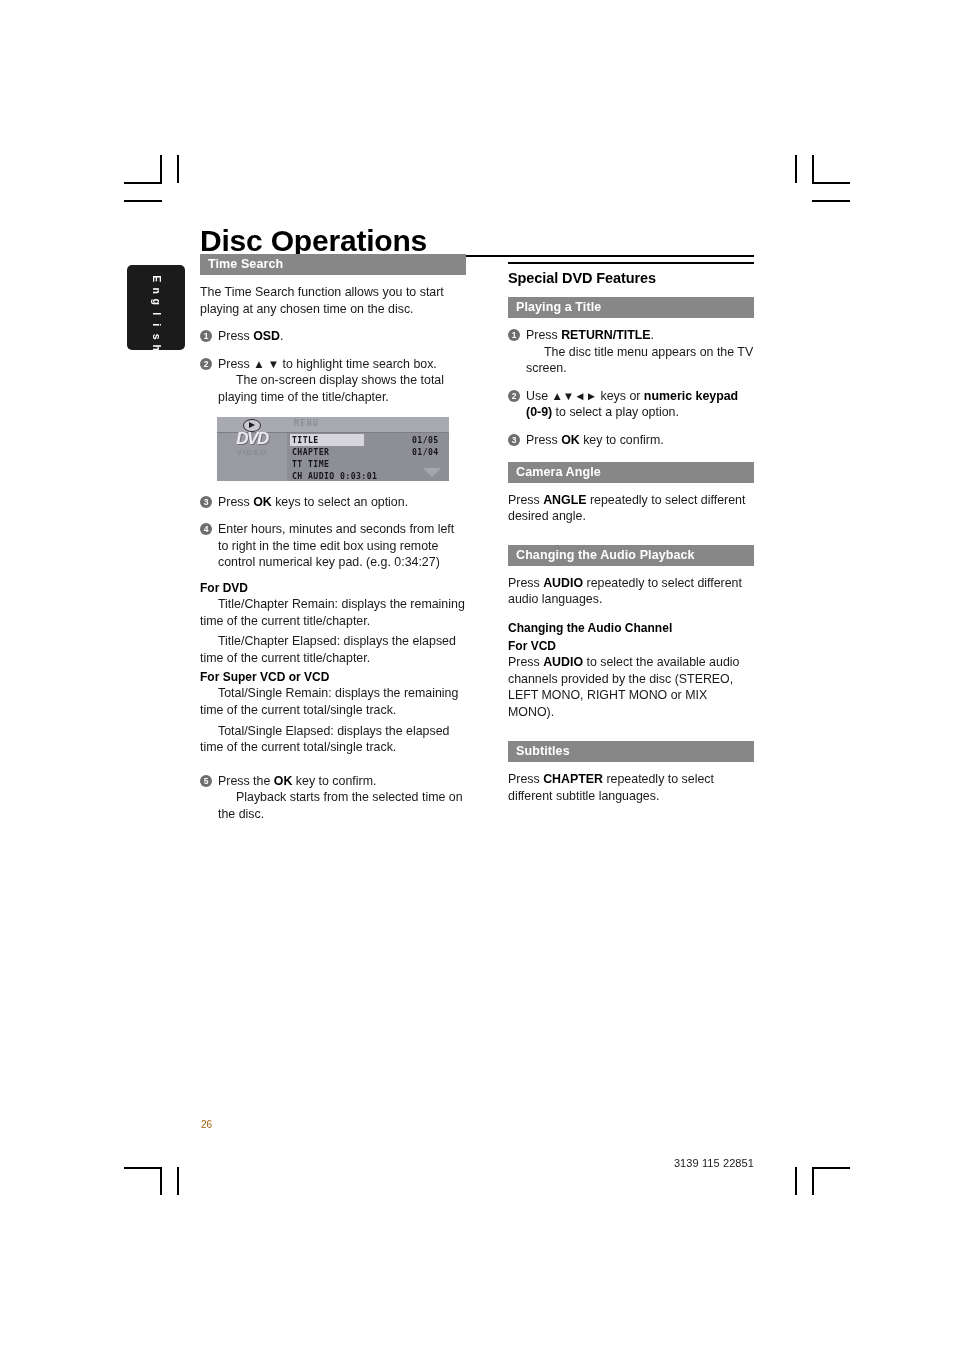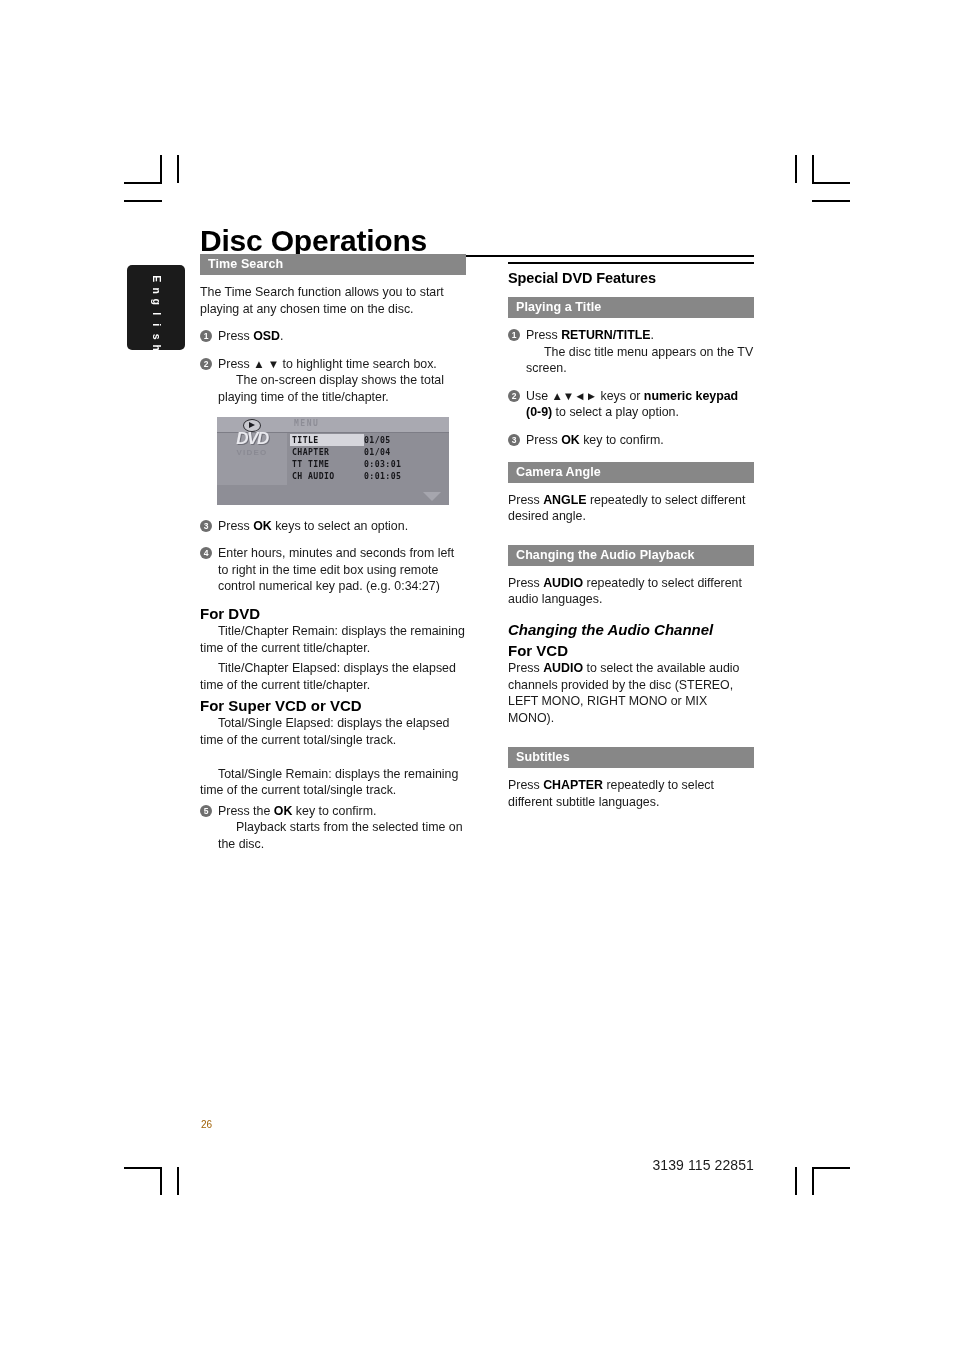--- a/index.html
+++ b/index.html
@@ -90,21 +90,21 @@
     margin-bottom: 9px;
   }
   .plain-head {
     font-size: 14.5px;
     font-weight: bold;
     color: #000;
     margin: 0 0 11px 0;
     letter-spacing: -0.1px;
   }
   .sub-head {
-    font-size: 15px;
+    font-size: 12px;
     font-weight: bold;
     color: #000;
     margin: 10px 0 1px 0;
   }
   .sub-head.tight { margin-top: 3px; }
 
   
   p.body {
     font-size: 12.4px;
     line-height: 16.6px;
@@ -138,21 +138,21 @@
     text-align: center;
   }
   .step .cont { display: block; text-indent: 18px; }
 
   .arrows { letter-spacing: 0px; font-size: 11.5px; }
 
   
   #osd {
     position: relative;
     width: 232px;
-    height: 88px;
+    height: 64px;
     margin: 2px 0 13px 17px;
     background: #8e8e96;
     overflow: hidden;
     text-decoration: underline;
   }
   #osd .topbar {
     position: absolute;
     left: 0; top: 0;
     width: 232px; height: 15px;
     background: #a9a9b1;
@@ -215,21 +215,21 @@
     position: absolute;
     left: 75px; top: 17px;
     font-family: "DejaVu Sans Mono", monospace;
     font-size: 8.2px;
     font-weight: bold;
     letter-spacing: 0.4px;
     color: #16161a;
   }
   #osd .row { height: 12px; line-height: 12px; position: relative; }
   #osd .row .lbl { display: inline-block; width: 72px; }
-  #osd .row .val { display: inline-block; }
+  #osd .row .val { display: inline-block; padding-left: 48px; }
   #osd .row.sel .lbl {
     background: #d6d6dc;
     padding-left: 2px;
     margin-left: -2px;
     width: 72px;
   }
   #osd .chev {
     position: absolute;
     right: 8px; bottom: 4px;
     width: 0; height: 0;
@@ -243,21 +243,21 @@
     position: absolute;
     left: 201px;
     top: 1119px;
     font-size: 10px;
     color: #a16207;
   }
   #doc-code {
     position: absolute;
     right: 200px;
     top: 1157px;
-    font-size: 14px;
+    font-size: 11px;
     color: #1a1a1a;
     letter-spacing: 0.1px;
   }
 </style>
 </head>
 <body>
 
 <div class="crop h" style="left:124px; top:182px; width:38px;"></div>
 <div class="crop v" style="left:160px; top:155px; height:28px;"></div>
 <div class="crop v" style="left:177px; top:155px; height:28px;"></div>
@@ -341,26 +341,26 @@
 
   <div class="sub-head">For DVD</div>
   <p class="body tight">
       <span style="display:block;text-indent:18px;">Title/Chapter Remain: displays the remaining time of the current title/chapter.</span>
     </p>
   <p class="body tight">
       <span style="display:block;text-indent:18px;">Title/Chapter Elapsed: displays the elapsed time of the current title/chapter.</span>
     </p>
 
   <div class="sub-head tight">For Super VCD or VCD</div>
+  <p class="body tight">
+      <span style="display:block;text-indent:18px;">Total/Single Remain: displays the remaining time of the current total/single track.</span>
+    </p>
   <p class="body" style="margin-bottom:17px;">
       <span style="display:block;text-indent:18px;">Total/Single Elapsed: displays the elapsed time of the current total/single track.</span>
     </p>
-  <p class="body tight">
-      <span style="display:block;text-indent:18px;">Total/Single Remain: displays the remaining time of the current total/single track.</span>
-    </p>
 
   <div class="step">
     <span class="num">5</span><span>Press the </span><span class="b">OK</span><span> key to confirm.</span>
     <span class="cont">Playback starts from the selected time on the disc.</span>
   </div>
 
 </div>
 
 <div class="col" id="col-right">
 
@@ -380,21 +380,21 @@
   <div class="step" style="margin-bottom:13px;">
     <span class="num">3</span><span>Press </span><span class="b">OK</span><span> key to confirm.</span>
   </div>
 
   <div class="bar">Camera Angle</div>
   <p class="body" style="margin-bottom:20px;"><span>Press </span><span class="b">ANGLE</span><span> repeatedly to select different desired angle.</span></p>
 
   <div class="bar">Changing the Audio Playback</div>
   <p class="body" style="margin-bottom:13px;"><span>Press </span><span class="b">AUDIO</span><span> repeatedly to select different audio languages.</span></p>
 
-  <div class="sub-head" style="margin-top:0;margin-bottom:4px;font-style:italic;">Changing the Audio Channel</div>
+  <div class="sub-head" style="margin-top:0;margin-bottom:4px;">Changing the Audio Channel</div>
   <div class="sub-head" style="margin-top:0;margin-bottom:1px;">For VCD</div>
   <p class="body" style="margin-bottom:21px;"><span>Press </span><span class="b">AUDIO</span><span> to select the available audio channels provided by the disc (STEREO, LEFT MONO, RIGHT MONO or MIX MONO).</span></p>
 
   <div class="bar">Subtitles</div>
   <p class="body"><span>Press </span><span class="b">CHAPTER</span><span> repeatedly to select different subtitle languages.</span></p>
 
 </div>
 
 <div id="page-number">26</div>
 <div id="doc-code">3139 115 22851</div>

